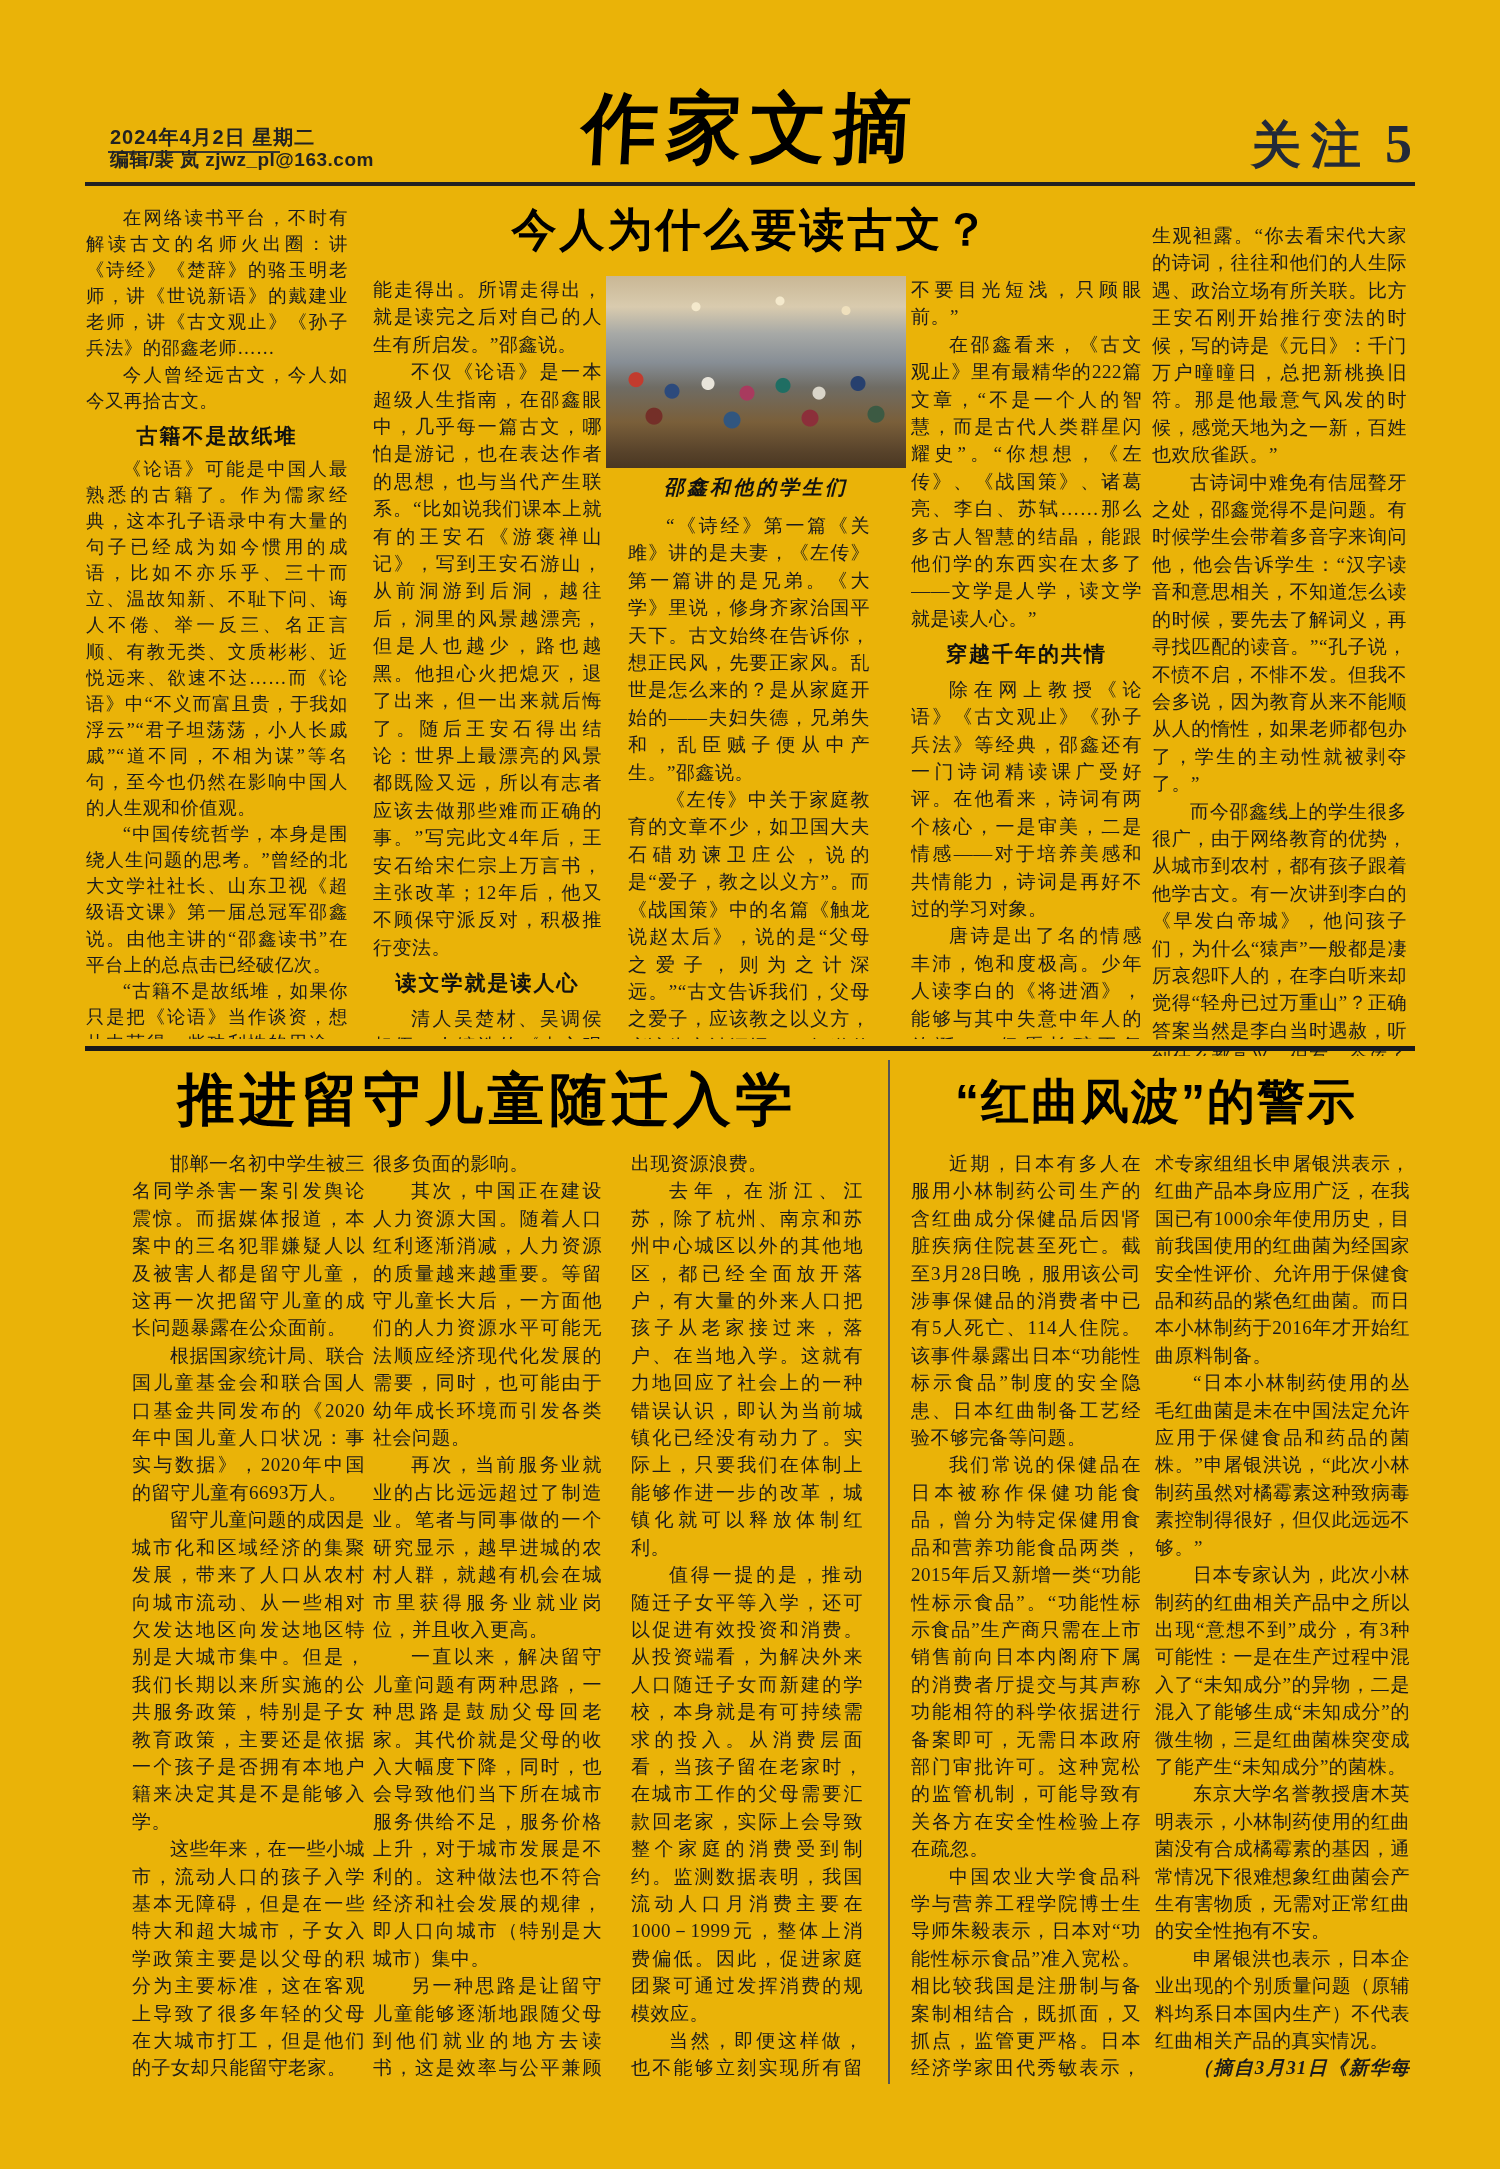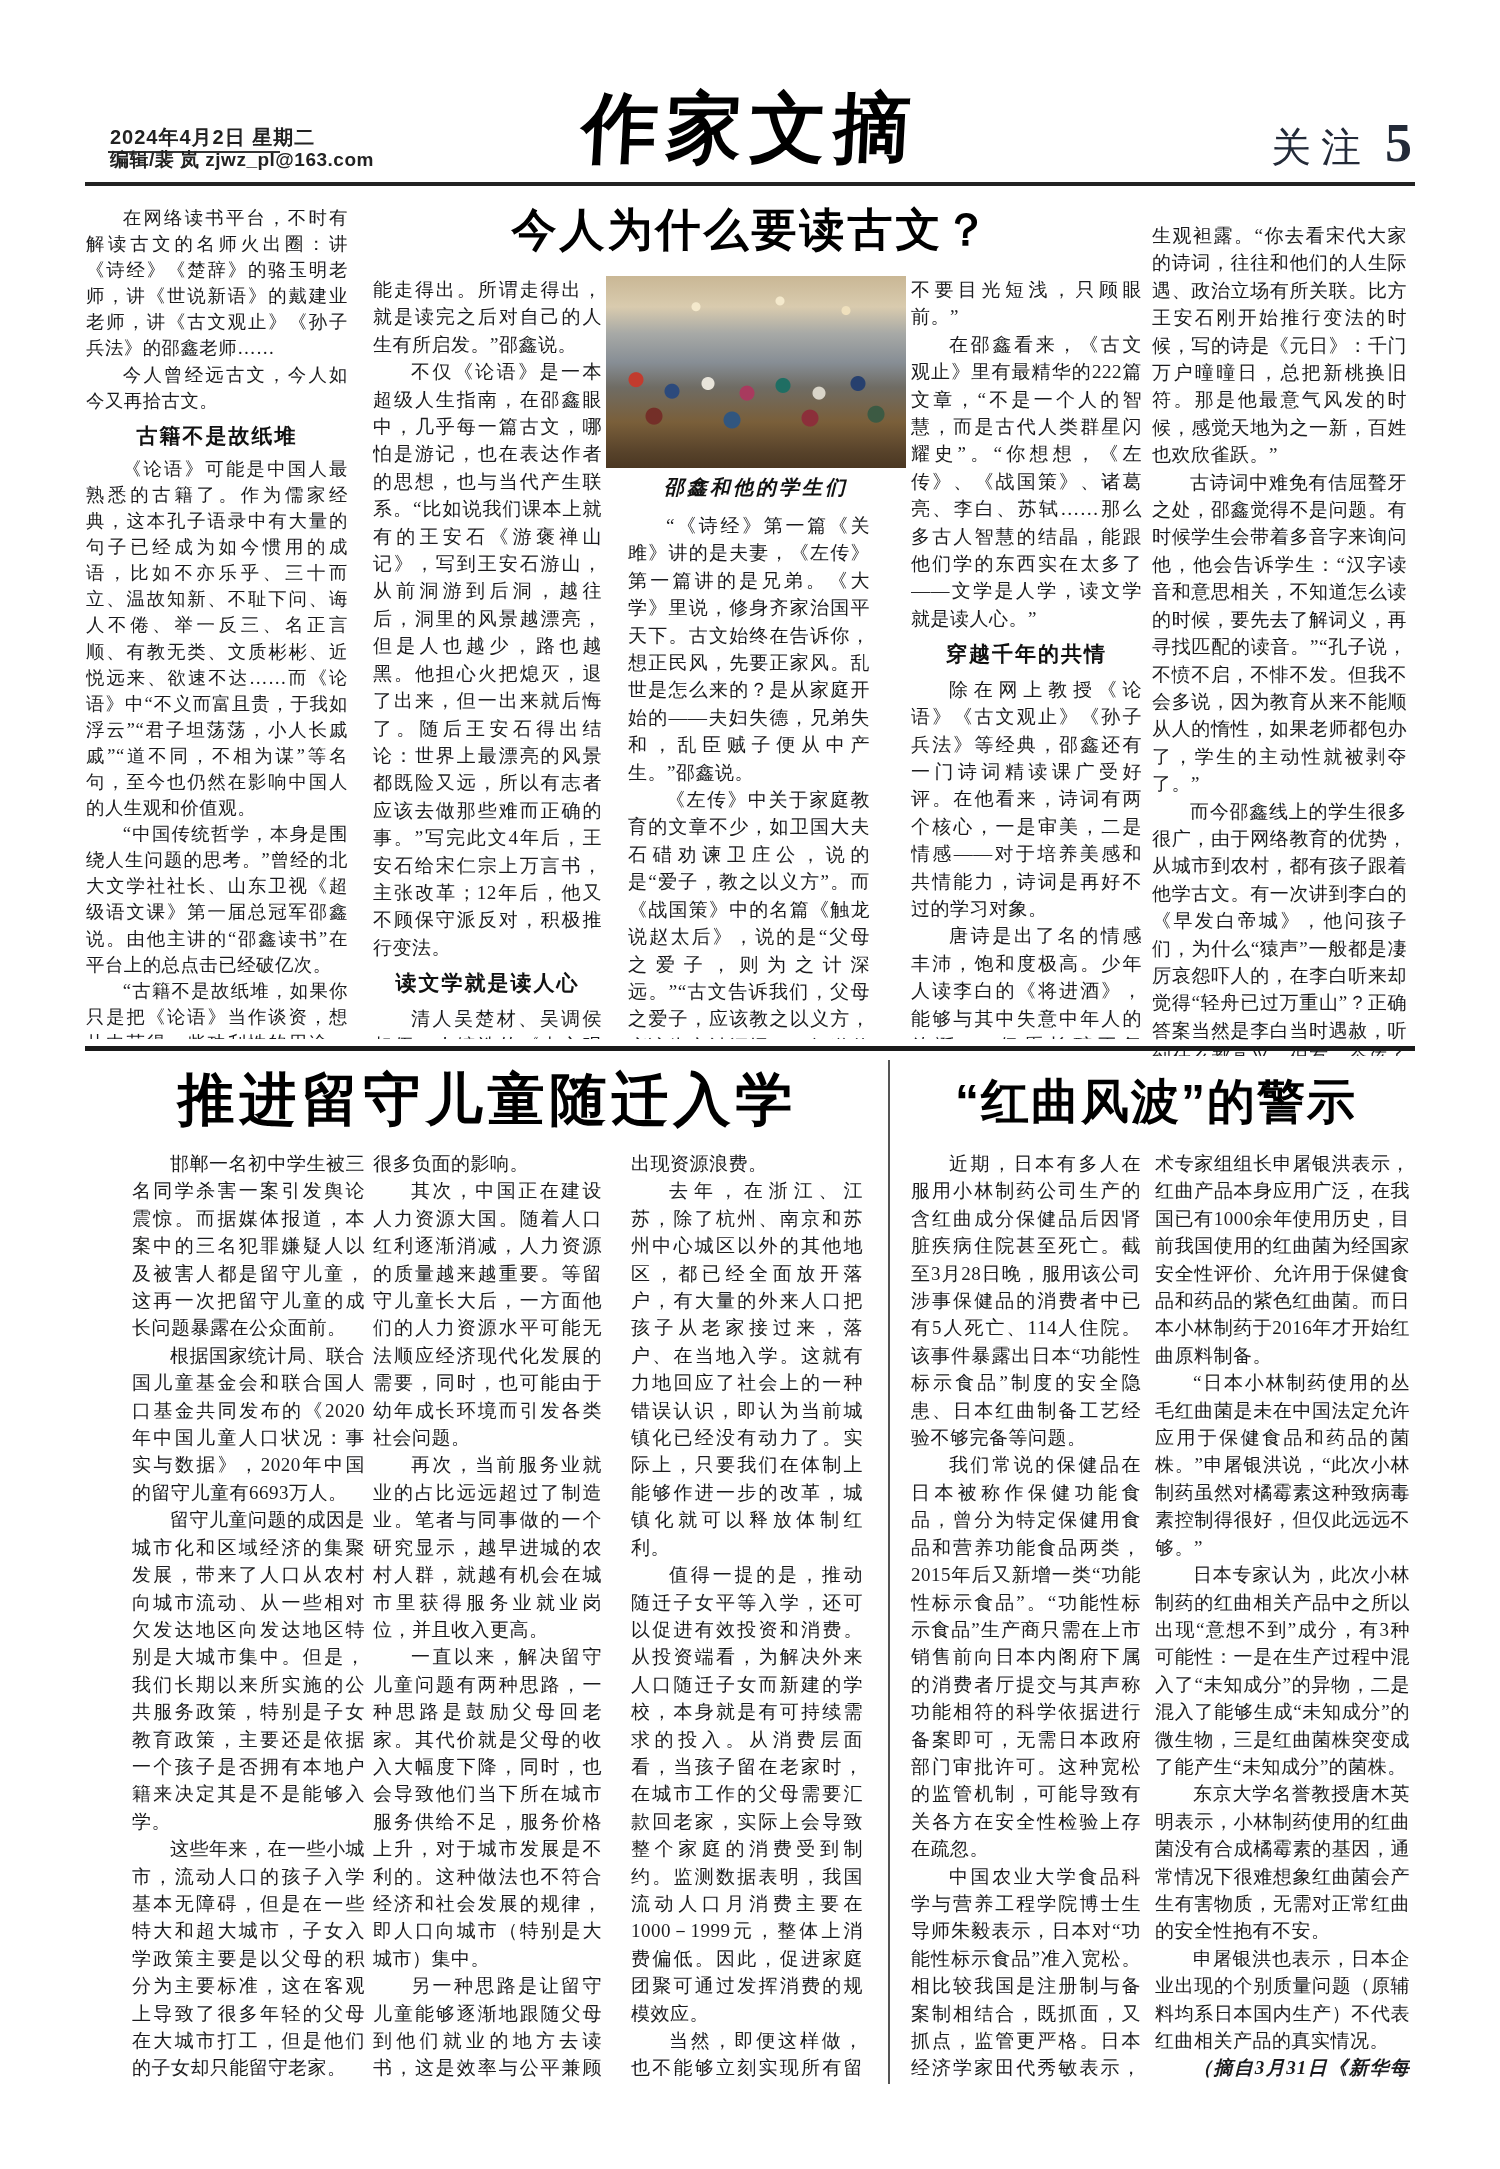--- a/index.html
+++ b/index.html
@@ -1,28 +1,28 @@
 <!DOCTYPE html>
 <html><head>
 <meta charset="utf-8">
 <style>
   html,body{margin:0;padding:0;background:#e8e8e8;}
-  .page{position:relative;width:1500px;height:2169px;background:#ffffff;margin:0 auto;
+  .page{position:relative;width:1500px;height:2169px;background:#eab308;margin:0 auto;
         font-family:"Liberation Serif","DejaVu Serif",serif;color:#1b1b1d;overflow:hidden;}
   
   .hdr-date{position:absolute;left:110px;top:124px;font-family:"Liberation Sans","DejaVu Sans",sans-serif;
             font-weight:700;font-size:20px;letter-spacing:1px;color:#222;}
   .hdr-date-rule{position:absolute;left:108px;top:151px;width:172px;height:2px;background:#333;}
   .hdr-editor{position:absolute;left:110px;top:147px;font-family:"Liberation Sans","DejaVu Sans",sans-serif;
               font-weight:700;font-size:19px;letter-spacing:0.5px;color:#222;}
   .masthead{position:absolute;left:520px;top:78px;width:460px;text-align:center;
             font-size:76px;font-weight:700;letter-spacing:8px;color:#000;
             font-family:"Liberation Serif","DejaVu Serif",serif;transform:skewX(-3deg);}
   .section-tag{position:absolute;right:88px;top:112px;color:#232a38;white-space:nowrap;}
-  .section-tag .sec{font-size:40px;font-weight:400;letter-spacing:10px;
+  .section-tag .sec{font-size:50px;font-weight:700;letter-spacing:10px;
                     font-family:"Liberation Serif","DejaVu Serif",serif;}
   .section-tag .num{font-size:54px;font-weight:700;font-family:"Liberation Serif","DejaVu Serif",serif;margin-left:14px;}
   .rule-top{position:absolute;left:85px;top:182px;width:1330px;height:4px;background:#222;}
   .rule-mid{position:absolute;left:85px;top:1046px;width:1330px;height:5px;background:#1a1a1a;}
   .vert-divider{position:absolute;left:888px;top:1060px;width:2px;height:1024px;background:#555;}
   
   .main-title{position:absolute;left:373px;top:200px;width:757px;text-align:center;
               font-size:45px;font-weight:700;letter-spacing:3px;color:#000;
               font-family:"Liberation Serif","DejaVu Serif",serif;}
   .col{position:absolute;overflow:hidden;text-align:justify;font-size:19px;line-height:27.4px;letter-spacing:0.5px;}

